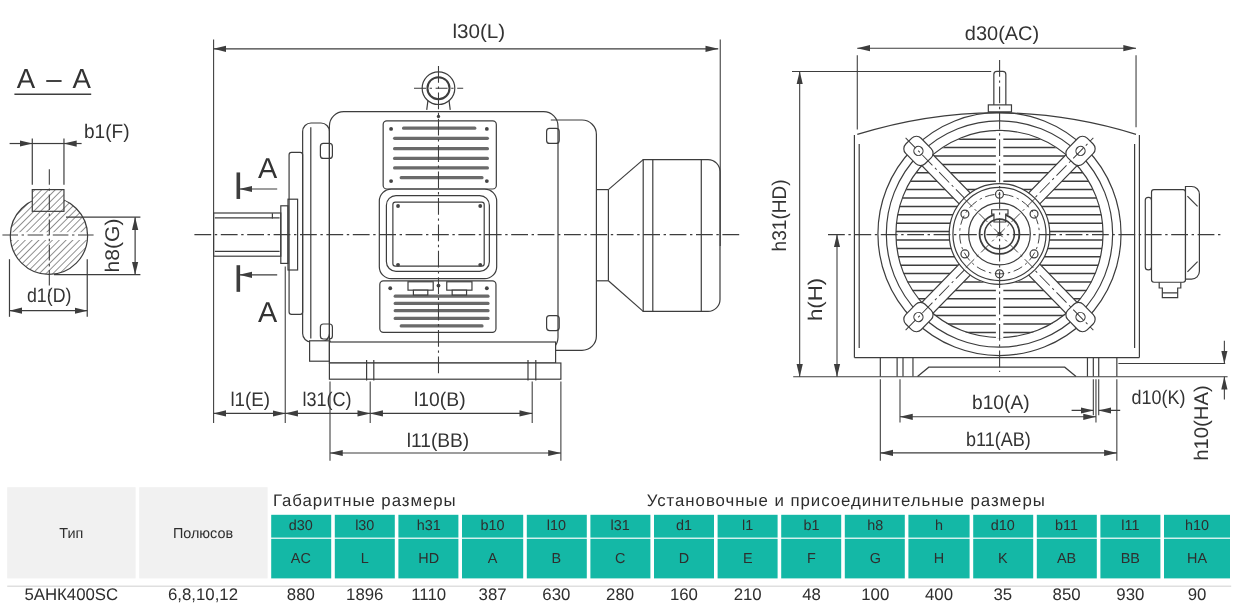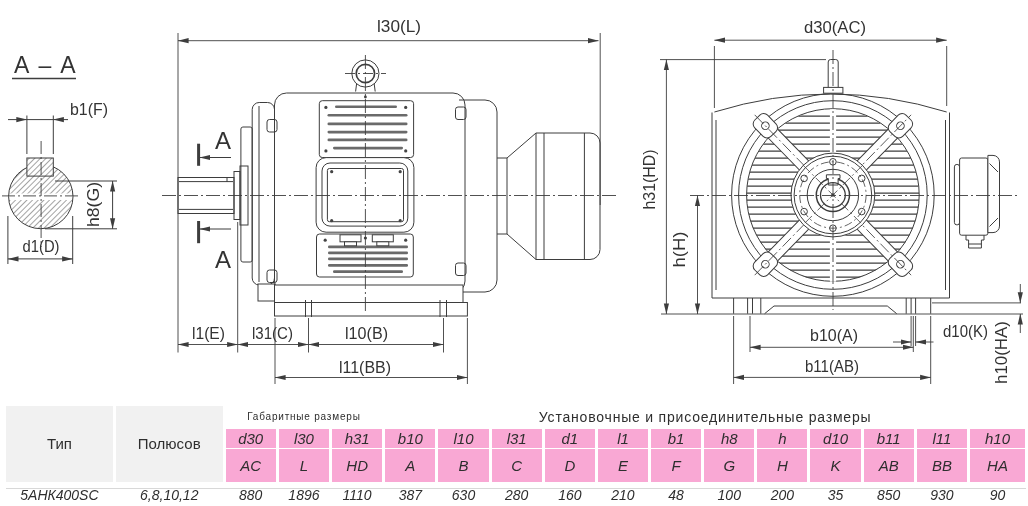--- a/index.html
+++ b/index.html
@@ -1,24 +1,24 @@
 <!DOCTYPE html>
 <html><head>
 <meta charset="utf-8">
 <style>
 html,body{margin:0;padding:0;background:#fff;}
 #wrap{position:relative;width:1028px;height:506px;background:#fff;overflow:hidden;
   font-family:"Liberation Sans", sans-serif;}
 svg text{font-family:"Liberation Sans", sans-serif;fill:#333;}
 table{border-collapse:separate;border-spacing:3px 1.6px;position:absolute;left:3px;top:405px;
   table-layout:fixed;font-family:"Liberation Sans", sans-serif;color:#2e2e2e;}
-td{text-align:center;vertical-align:middle;padding:0;font-size:15px;overflow:hidden;white-space:nowrap;}
+td{text-align:center;vertical-align:middle;padding:0;font-size:12px;overflow:hidden;white-space:nowrap;}
 .g1{background:#f1f1f1;}
-.g2{background:#f9a8d4;font-style:italic;}
-.datarow td{font-size:14px;padding-top:4px;font-style:italic;}
+.g2{background:#14b8a6;}
+.datarow td{font-size:14px;padding-top:4px;}
 </style>
 </head>
 <body>
 <div id="wrap">
 <svg width="1028" height="405" viewBox="0 0 1028 405">
 <defs>
 <marker id="ar" markerWidth="12" markerHeight="8" refX="10.6" refY="4" orient="auto-start-reverse" markerUnits="userSpaceOnUse">
   <path d="M0,1.4 L10.8,4 L0,6.6 z" fill="#3d3d3d"></path>
 </marker>
 <pattern id="h45" patternUnits="userSpaceOnUse" width="4.0" height="4.0" patternTransform="rotate(45)">
@@ -334,21 +334,21 @@
 <colgroup>
 <col style="width:107px">
         <col style="width:107px">
 <col span="14" style="width:50.3px">
         <col style="width:55px">
 </colgroup>
 <tbody>
         <tr style="height:21.5px">
   <td class="g1" rowspan="3">Тип</td>
   <td class="g1" rowspan="3">Полюсов</td>
-  <td colspan="3" style="font-size:10px;letter-spacing:0.8px">Габаритные размеры</td>
+  <td colspan="3" style="font-size:14px;letter-spacing:0.8px">Габаритные размеры</td>
   <td colspan="12" style="font-size:14px;letter-spacing:0.8px">Установочные и присоединительные размеры</td>
 </tr>
 <tr style="height:19px">
   <td class="g2">d30</td>
           <td class="g2">l30</td>
           <td class="g2">h31</td>
           <td class="g2">b10</td>
           <td class="g2">l10</td>
           <td class="g2">l31</td>
           <td class="g2">d1</td>
@@ -384,21 +384,21 @@
   <td>880</td>
           <td>1896</td>
           <td>1110</td>
           <td>387</td>
           <td>630</td>
           <td>280</td>
           <td>160</td>
           <td>210</td>
           <td>48</td>
           <td>100</td>
-          <td>200</td>
+          <td>400</td>
           <td>35</td>
           <td>850</td>
           <td>930</td>
           <td>90</td>
 </tr>
 </tbody>
     </table>
 <div style="position:absolute;left:6px;top:488px;width:1020px;height:1px;background:#d8d8d8"></div>
 </div>
 

